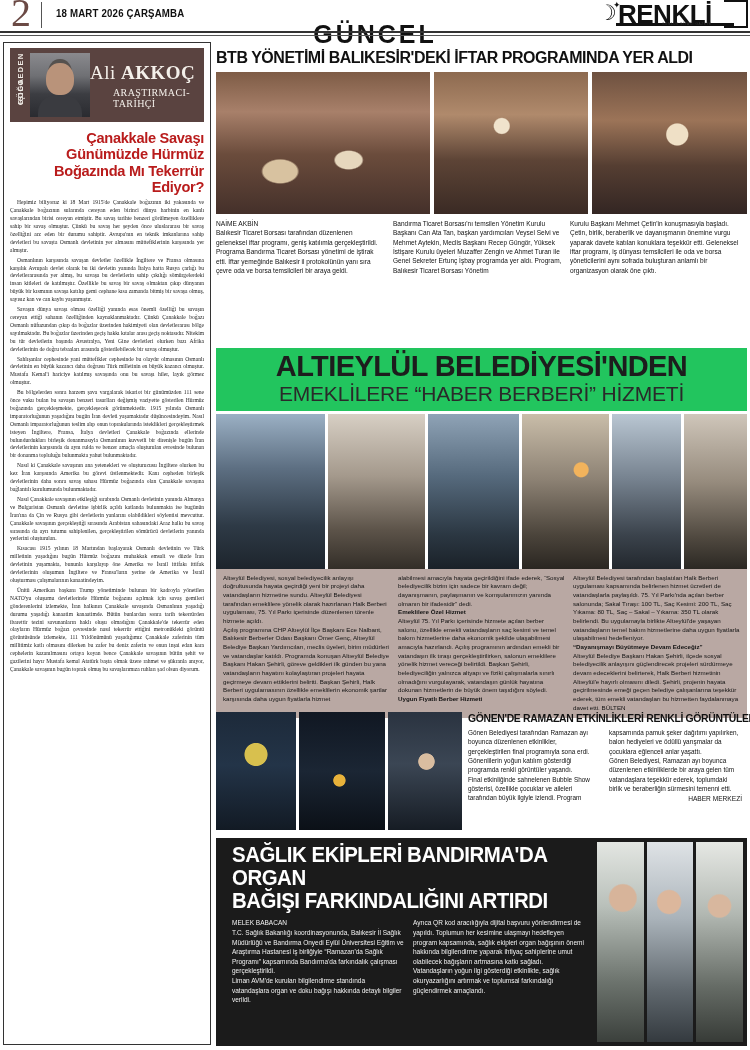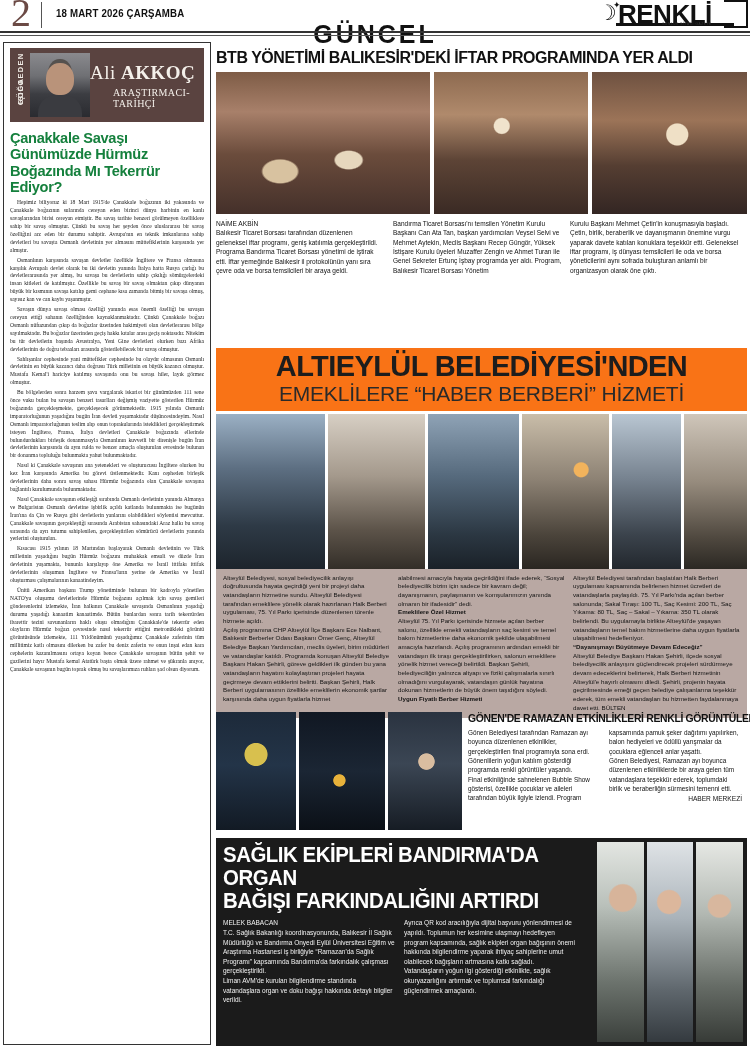--- a/index.html
+++ b/index.html
@@ -81,22 +81,22 @@
   .byline-name{
     font-family:"Liberation Serif","DejaVu Serif",serif;
     font-size:19px;letter-spacing:.5px;
   }
   .byline-name b{font-weight:bold;}
   .byline-role{
     font-family:"Liberation Serif","DejaVu Serif",serif;
     font-size:10px;letter-spacing:.4px;margin-top:3px;padding-left:23px;
   }
   .op-head{
-    margin:8px 0 4px 0;text-align:left;font-size:14.6px;font-weight:bold;
-    line-height:1.12;letter-spacing:-.3px;color:#15803d;
+    margin:8px 0 4px 0;text-align:right;font-size:14.6px;font-weight:bold;
+    line-height:1.12;letter-spacing:-.3px;color:#b91c1c;
   }
   .op-body{
     font-family:"Liberation Serif","DejaVu Serif",serif;
     font-size:5.55px;line-height:1.42;text-align:justify;color:#1a1a1a;
     hyphens:auto;
   }
   .op-body p{margin:0 0 2.2px 0;text-indent:7px;}
 
   
   .col-r{position:absolute;left:216px;width:531px;}
@@ -117,21 +117,21 @@
   
   #art1{top:47px;}
   #art1 .a1-photos{display:flex;gap:4px;margin-top:4px;}
   #art1 .a1-photos .photo{height:142px;}
   #art1 .cols{display:flex;gap:8px;margin-top:5px;}
   #art1 .cols > div{width:169px;}
 
   
   #art2{top:348px;}
   .banner{
-    background:#f97316;padding:4px 8px 6px 8px;
+    background:#22c55e;padding:4px 8px 6px 8px;
   }
   .banner h1{
     margin:0;text-align:center;font-size:29px;font-weight:bold;letter-spacing:-.6px;
     line-height:1.02;color:#1d1d1d;
   }
   .banner h2{
     margin:1px 0 0 0;text-align:center;font-size:21px;font-weight:normal;letter-spacing:-.2px;
     line-height:1.05;color:#2a2a2a;
   }
   .a2-photos{display:flex;gap:3px;margin-top:3px;}
@@ -148,21 +148,21 @@
   .a3-right{flex:1;}
   .a3-right .kicker{font-size:11.2px;letter-spacing:-.35px;}
   .a3-cols{display:flex;gap:8px;margin-top:4px;}
   .a3-cols > div{width:133px;}
   .a3-cols .body-txt{font-size:6.4px;line-height:1.46;}
   .sign{text-align:right;font-size:6.6px;margin-top:2px;}
 
   
   #art4{top:838px;height:208px;background:#1b1b1b;}
   .a4-inner{display:flex;height:100%;}
-  .a4-left{width:381px;padding:6px 7px 0 7px;box-sizing:border-box;color:#fff;}
+  .a4-left{width:381px;padding:6px 7px 0 16px;box-sizing:border-box;color:#fff;}
   .a4-left h1{
     margin:0;font-size:21.5px;font-weight:bold;line-height:1.06;letter-spacing:-.5px;color:#fff;
     transform:scaleX(.95);transform-origin:left top;
   }
   .a4-cols{display:flex;gap:9px;margin-top:6px;}
   .a4-cols > div{width:172px;}
   .a4-cols .body-txt{color:#f2f2f2;font-size:6.5px;line-height:1.48;}
   .a4-photos{flex:1;display:flex;gap:3px;padding:4px 4px 4px 0;box-sizing:border-box;}
   .a4-photos .photo{flex:1;height:100%;}
 

